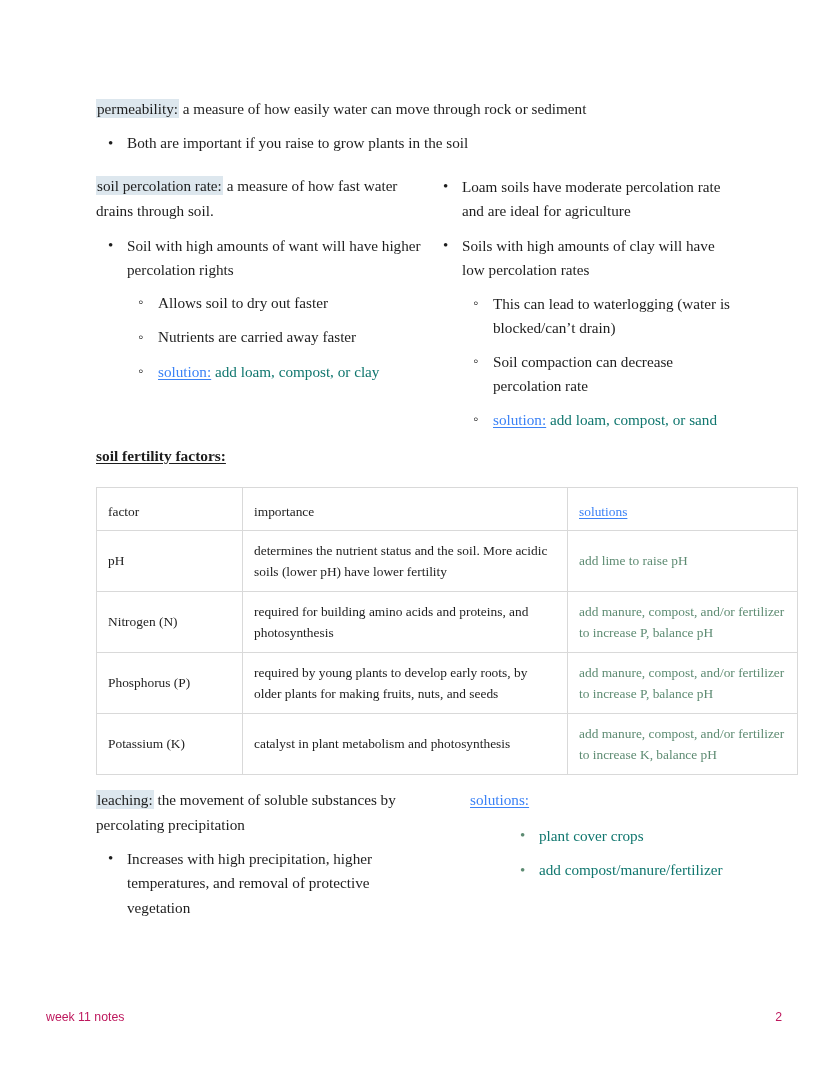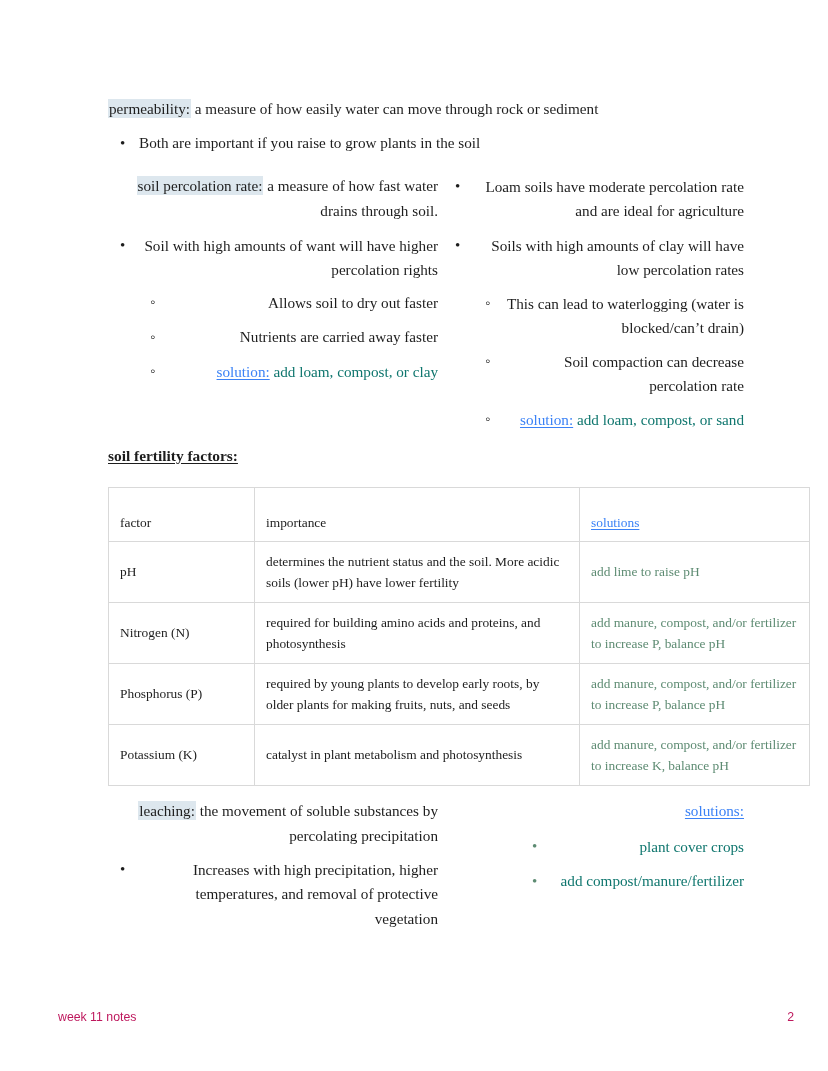--- a/index.html
+++ b/index.html
@@ -11,21 +11,21 @@
     width: 828px;
     height: 1071px;
     position: relative;
     font-family: "Liberation Serif", "DejaVu Serif", serif;
     color: #1d1d1d;
     overflow: hidden;
   }
 
   .page {
     position: absolute;
-    left: 12px; top: 0;
+    left: 0; top: 0;
     width: 660px;
     height: 1071px;
     background: #ffffff;
   }
 
   .content {
     position: absolute;
     left: 96px;
     top: 96px;
     width: 636px;
@@ -90,21 +90,20 @@
     color: #3b82f6;
     text-decoration: underline;
     text-underline-offset: 2px;
   }
   ul.green-bullets > li::before { color: #5d8b72; }
 
   
   .row2 {
     position: relative;
     width: 636px;
-    text-align: right;
   }
   .col-l {
     position: absolute;
     left: 0;
     width: 330px;
   }
   .col-r {
     position: absolute;
     left: 335px;
     width: 301px;
@@ -128,21 +127,21 @@
   }
   table.fert td {
     border: 1px solid #d9d9d9;
     vertical-align: middle;
     padding: 9px 11px 9px 11px;
     line-height: 21px;
   }
   table.fert td.c0 { width: 123px; }
   table.fert td.c1 { width: 302px; }
   table.fert td.c2 { width: 207px; color: #5d8b72; vertical-align: middle; }
-  table.fert tr.head td { padding-top: 24px; padding-bottom: 8px; }
+  table.fert tr.head td { padding-top: 13px; padding-bottom: 8px; }
 
   
   .footer {
     position: absolute;
     left: 46px;
     top: 1010px;
     width: 736px;
     height: 18px;
     font-family: "Liberation Sans", "DejaVu Sans", sans-serif;
     font-size: 12.3px;

